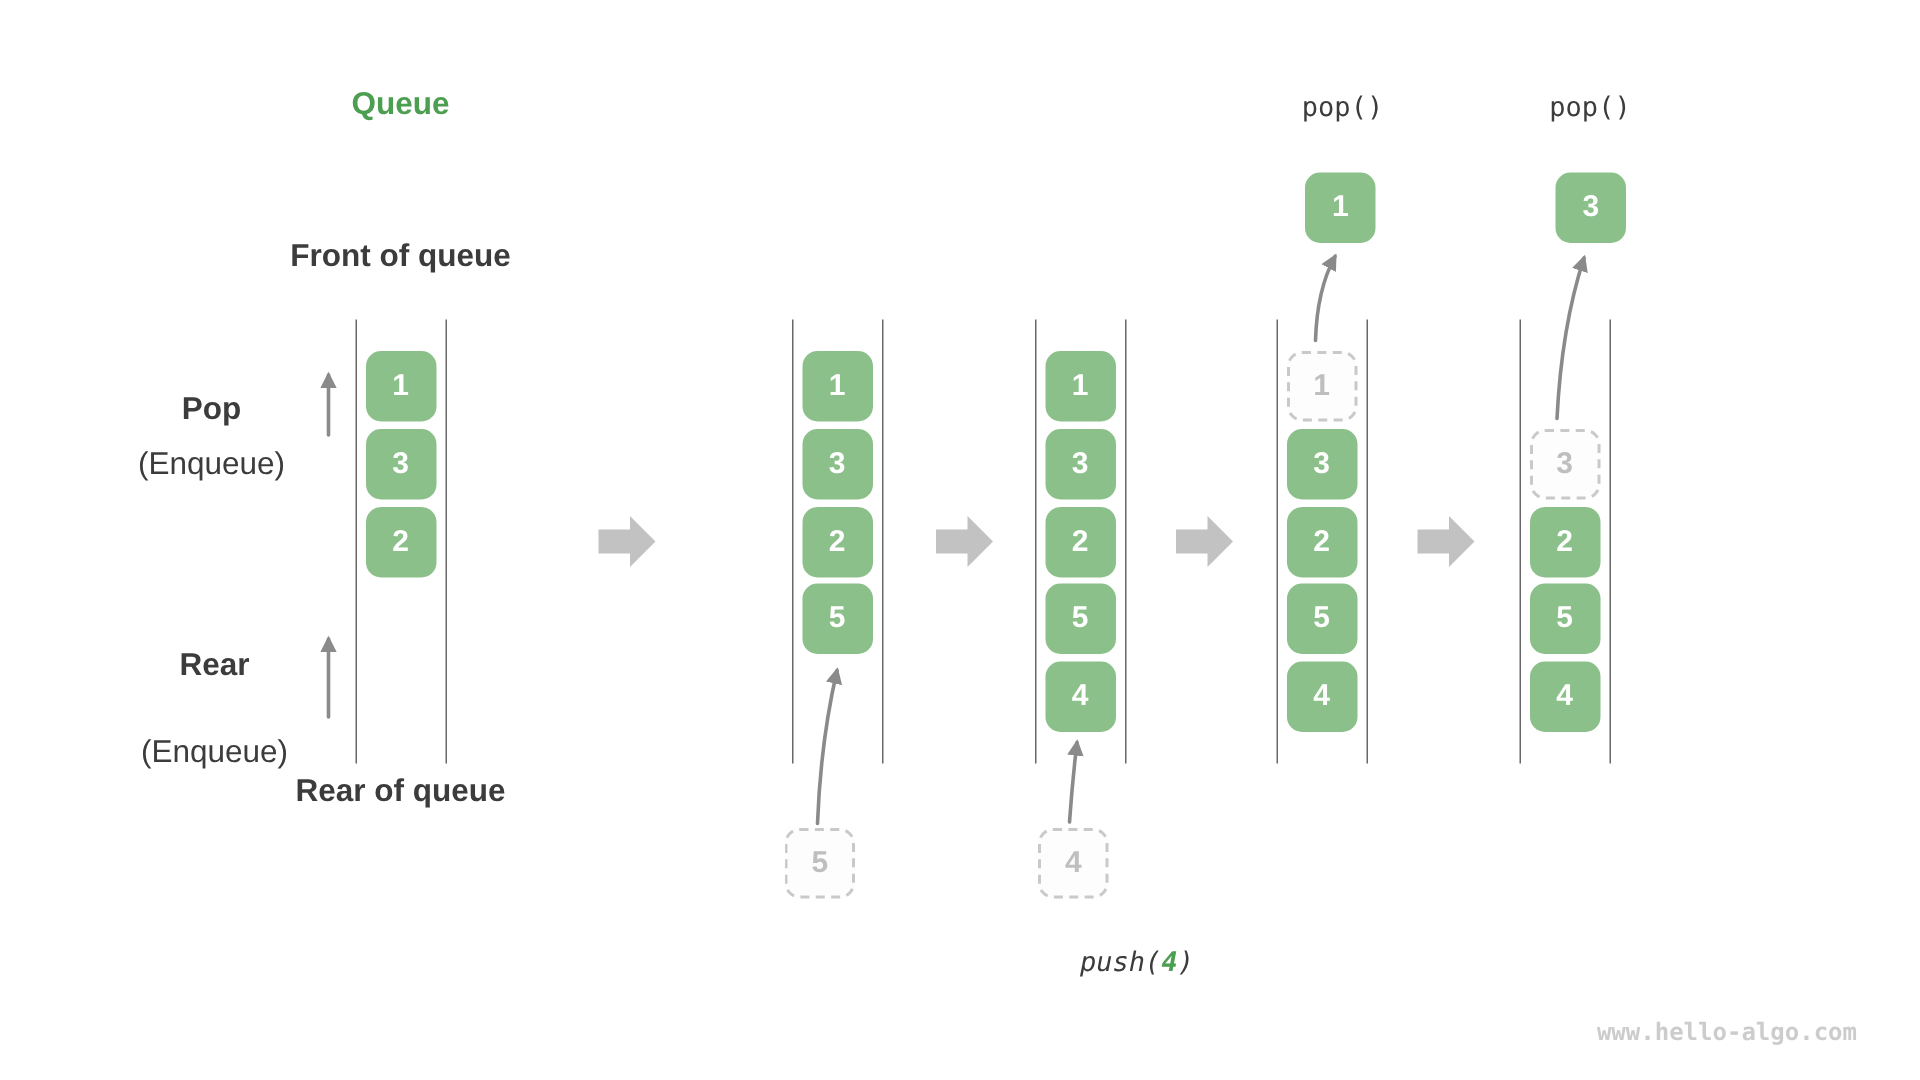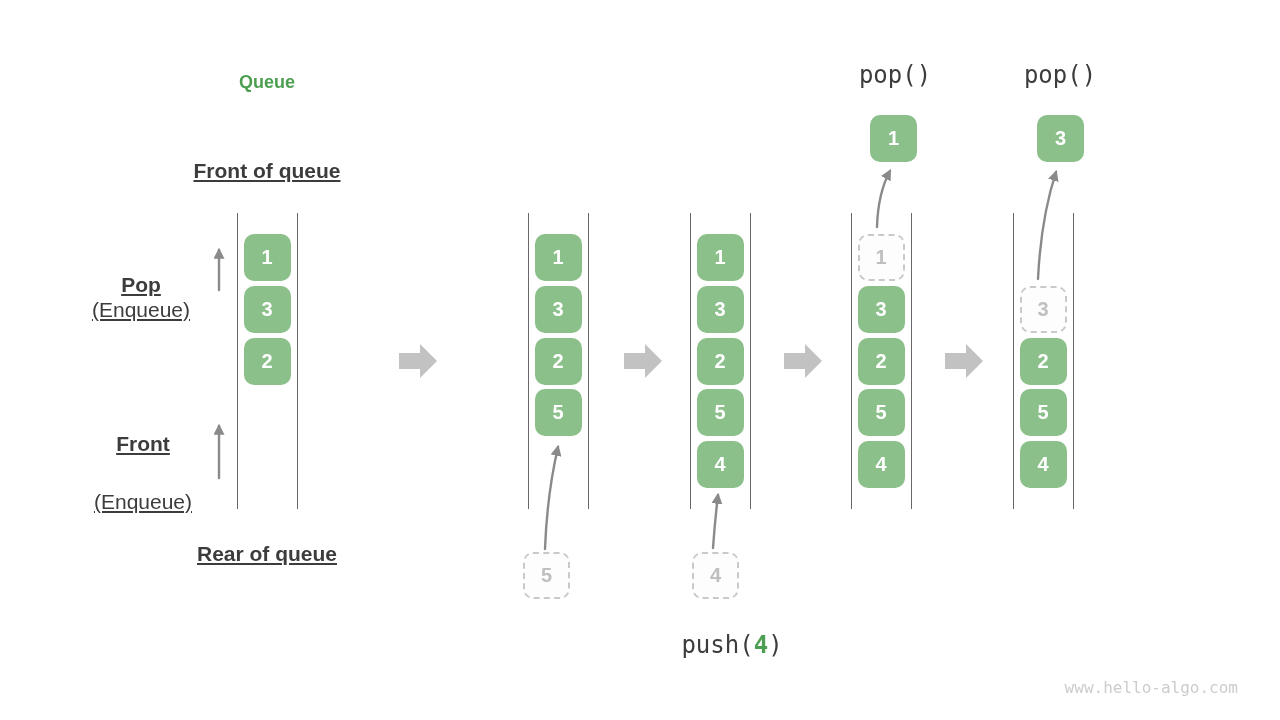--- a/index.html
+++ b/index.html
@@ -8,41 +8,41 @@
     width: 1280px;
     height: 720px;
     background: #ffffff;
     overflow: hidden;
     font-family: "Liberation Sans", sans-serif;
   }
   .abs { position: absolute; }
 
   
   .title {
-    left: 167px; top: 72px; width: 200px;
+    left: 167px; top: 58px; width: 200px;
     text-align: center;
-    font-size: 18px; font-weight: bold;
+    font-size: 21px; font-weight: bold;
     color: var(--title-green);
   }
   .side-label {
     width: 200px; text-align: center;
-    font-size: 21px; color: var(--text-dark); text-decoration: underline;
+    font-size: 21px; color: var(--text-dark);
   }
   .bold { font-weight: bold; }
   .mono-label {
     width: 160px; text-align: center;
     font-family: "DejaVu Sans Mono", monospace;
-    font-size: 24px; color: var(--text-dark);
+    font-size: 18px; color: var(--text-dark);
   }
   .green-arg { color: var(--title-green); font-weight: bold; }
   .watermark {
     left: 1038px; top: 678px; width: 200px;
     text-align: right;
     font-family: "DejaVu Sans Mono", monospace;
-    font-size: 16px; color: var(--watermark);
+    font-size: 16px; color: var(--watermark); font-weight: bold;
   }
 
   
   .queue-col {
     position: absolute;
     top: 213px;
     width: 61px; height: 296px;
     border-left: 1.5px solid var(--wall);
     border-right: 1.5px solid var(--wall);
     box-sizing: border-box;
@@ -82,25 +82,25 @@
   .blk { fill: var(--block-arrow); }
   #ah path { fill: var(--thin-arrow); }
 </style>
 </head>
 <body>
 
 <div class="canvas">
 
   <div class="abs title">Queue</div>
   <div class="abs side-label bold" style="left:167px; top:159px;">Front of queue</div>
-  <div class="abs side-label bold" style="left:66px; top:273px; width:150px;">Pop</div>
+  <div class="abs side-label bold" style="left:66px; top:261px; width:150px;">Pop</div>
   <div class="abs side-label" style="left:66px; top:298px; width:150px;">(Enqueue)</div>
-  <div class="abs side-label bold" style="left:68px; top:432px; width:150px;">Front</div>
+  <div class="abs side-label bold" style="left:68px; top:432px; width:150px;">Rear</div>
   <div class="abs side-label" style="left:68px; top:490px; width:150px;">(Enqueue)</div>
-  <div class="abs side-label bold" style="left:167px; top:542px;">Rear of queue</div>
+  <div class="abs side-label bold" style="left:167px; top:516px;">Rear of queue</div>
 
   <div class="abs mono-label" style="left:815px; top:61px;">pop()</div>
   <div class="abs mono-label" style="left:980px; top:61px;">pop()</div>
 
   <div class="cell floating" style="left:870px; top:115px;">1</div>
   <div class="cell floating" style="left:1037px; top:115px;">3</div>
 
   <div class="queue-col" style="left:237px;">
     <div class="cell s1">1</div>
     <div class="cell s2">3</div>
@@ -133,21 +133,21 @@
   <div class="queue-col" style="left:1013px;">
     <div class="cell ghost s2">3</div>
     <div class="cell s3">2</div>
     <div class="cell s4">5</div>
     <div class="cell s5">4</div>
   </div>
 
   <div class="cell ghost floating" style="left:523px; top:552px;">5</div>
   <div class="cell ghost floating" style="left:692px; top:552px;">4</div>
 
-  <div class="abs mono-label" style="left:652px; top:631px;"><span>push(</span><span class="green-arg">4</span><span>)</span></div>
+  <div class="abs mono-label" style="left:678px; top:631px;font-style:italic;"><span>push(</span><span class="green-arg">4</span><span>)</span></div>
 
   <div class="abs watermark">www.hello-algo.com</div>
 
   <svg class="arrow-layer" width="1280" height="720" viewBox="0 0 1280 720">
     <defs>
       <marker id="ah" markerUnits="userSpaceOnUse" markerWidth="11" markerHeight="11" viewBox="0 0 10 10" refX="8" refY="5" orient="auto">
         <path d="M0,0 L10,5 L0,10 Z"></path>
       </marker>
     </defs>
 

